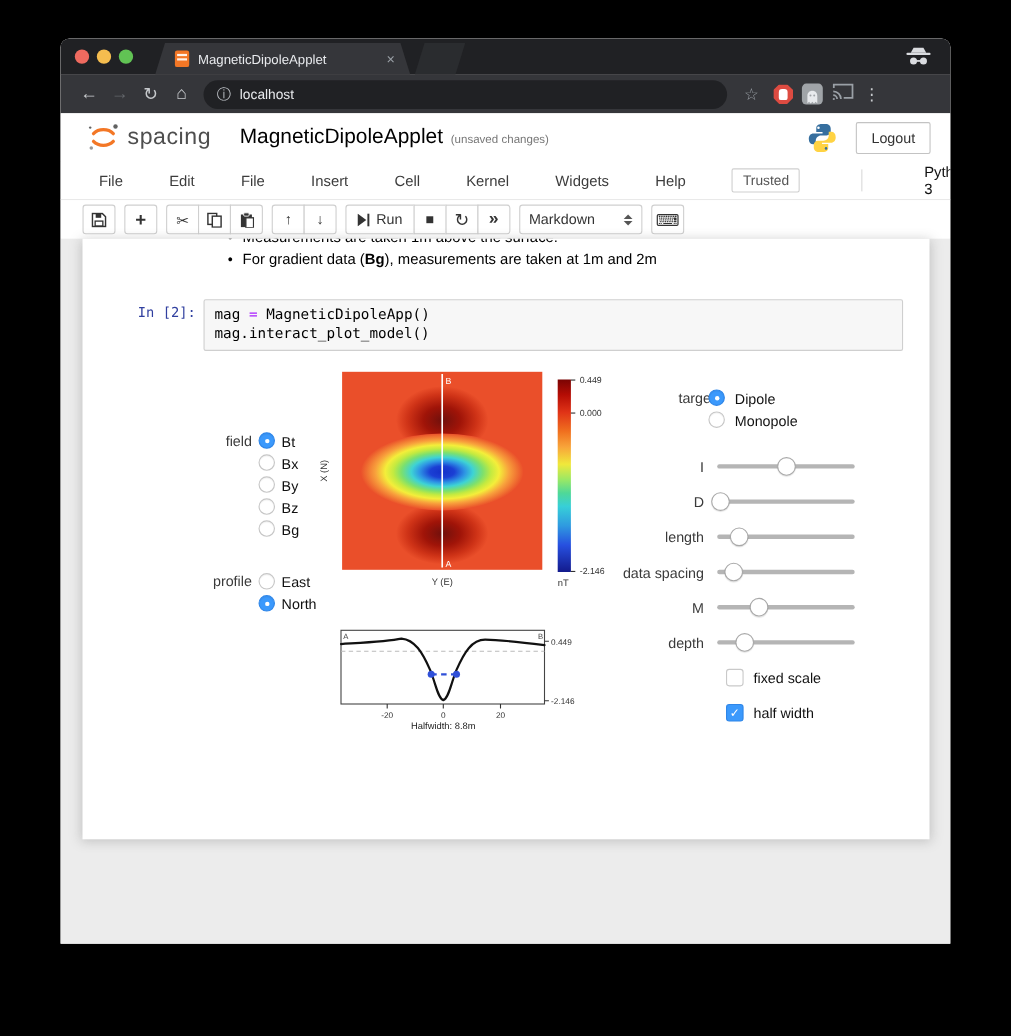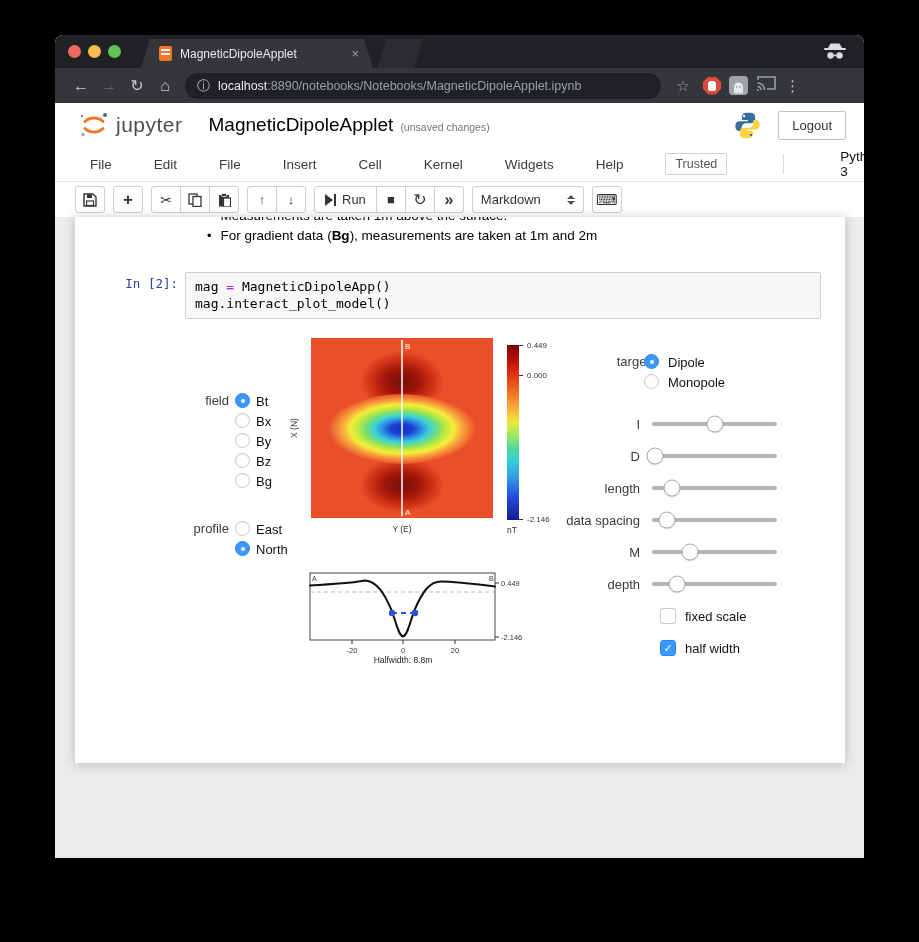--- a/index.html
+++ b/index.html
@@ -144,21 +144,20 @@
     </div>
 
     <div class="urlrow">
       <span class="navic">←</span>
       <span class="navic disabled">→</span>
       <span class="navic">↻</span>
       <span class="navic">⌂</span>
       <div class="urlfield">
         <span class="infoic">ⓘ</span>
         <span class="urlhost">localhost</span>
-          <span class="urlrest">:8890/notebooks/Notebooks/MagneticDipoleApplet.ipynb</span>
       </div>
       <span class="staric">☆</span>
       <span class="ext adblock"></span>
       <span class="ext ghost">
         <svg width="11" height="13" viewBox="0 0 11 13">
             <path d="M5.5 0.5 C2.8 0.5 1 2.5 1 5.2 V12 L2.5 10.6 L4 12 L5.5 10.6 L7 12 L8.5 10.6 L10 12 V5.2 C10 2.5 8.2 0.5 5.5 0.5 Z" fill="#e8eaed"></path>
             <circle cx="3.8" cy="4.8" r="0.9" fill="#a0a4a8"></circle>
             <circle cx="7.2" cy="4.8" r="0.9" fill="#a0a4a8"></circle>
           </svg>
       </span>
@@ -174,21 +173,21 @@
     </div>
 
     <div class="jheader">
       <svg width="32" height="32" viewBox="0 0 32 32">
         <path d="M7 12.5 A11.5 9.5 0 0 1 25 12.5" fill="none" stroke="#f37726" stroke-width="3" stroke-linecap="round"></path>
         <path d="M7 19.5 A11.5 9.5 0 0 0 25 19.5" fill="none" stroke="#f37726" stroke-width="3" stroke-linecap="round"></path>
         <circle cx="5" cy="25.5" r="1.6" fill="#989798"></circle>
         <circle cx="27" cy="6" r="2" fill="#616262"></circle>
         <circle cx="4" cy="7" r="1.1" fill="#616262"></circle>
       </svg>
-      <span class="wordmark">jupyter</span>
+      <span class="wordmark">spacing</span>
       <span class="ntitle">MagneticDipoleApplet</span>
       <span class="nstatus">(unsaved changes)</span>
       <span class="hspacer"></span>
       <svg width="29" height="29" viewBox="0 0 32 32">
         <path d="M16 2 c-5 0 -6 2.2 -6 4.6 V10 h6.3 v1.4 H7.2 C4.3 11.4 2.5 13.6 2.5 16.9 c0 3.3 1.8 5.3 4.4 5.3 H9.5 v-3.6 c0-2.9 2.4-5.2 5.3-5.2 h5.5 c2.3 0 4.2-1.9 4.2-4.2 V6.6 C24.5 4 22.5 2 19.4 2 Z" fill="#366f9f"></path>
         <circle cx="12.2" cy="5.6" r="1.3" fill="#fff"></circle>
         <path d="M16 30 c5 0 6 -2.2 6 -4.6 V22 h-6.3 v-1.4 h9.1 c2.9 0 4.7 -2.2 4.7 -5.5 c0 -3.3 -1.8 -5.3 -4.4 -5.3 H22.5 v3.6 c0 2.9 -2.4 5.2 -5.3 5.2 h-5.5 c-2.3 0 -4.2 1.9 -4.2 4.2 v2.6 C7.5 28 9.5 30 12.6 30 Z" fill="#ffd343"></path>
         <circle cx="19.8" cy="26.4" r="1.3" fill="#366f9f"></circle>
       </svg>
       <button class="logoutbtn">Logout</button>

